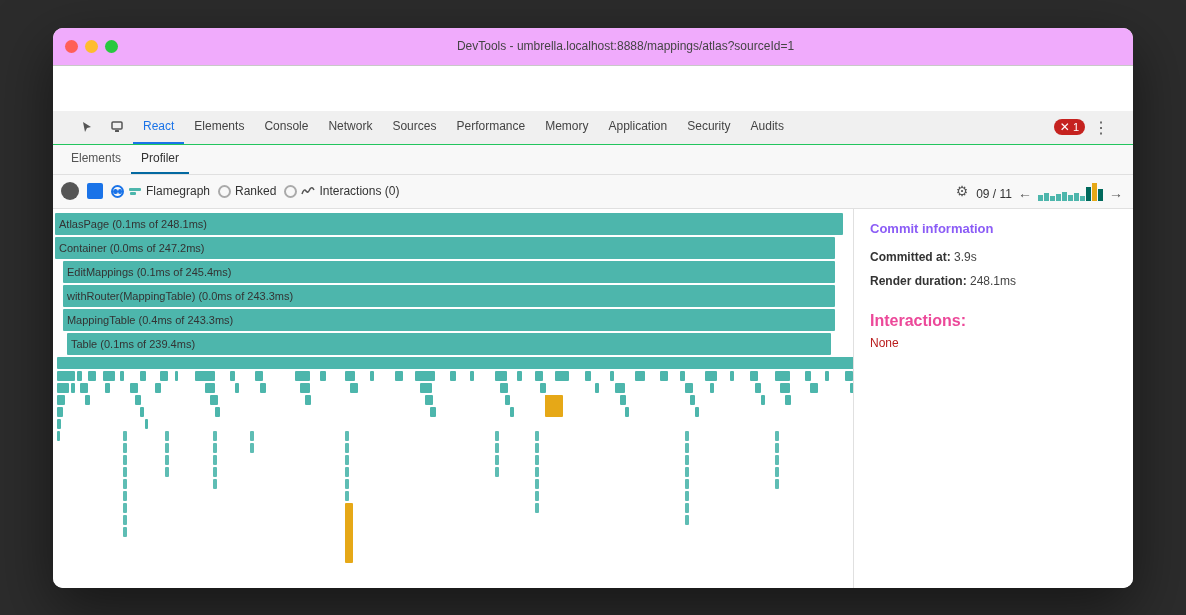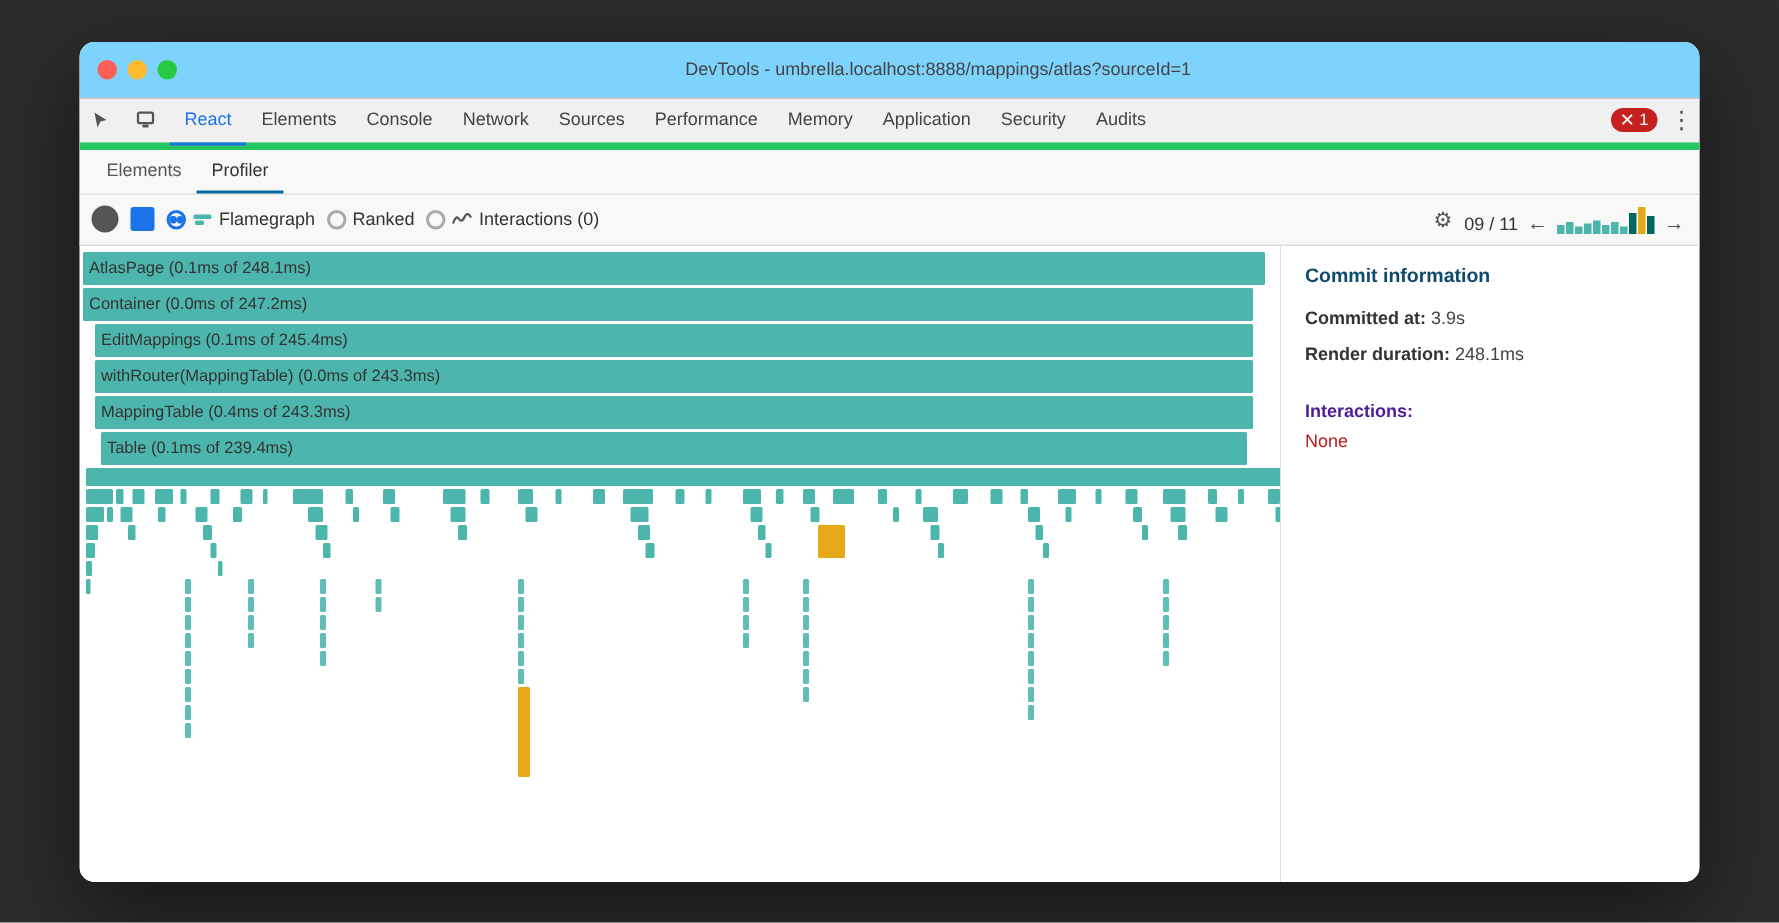--- a/index.html
+++ b/index.html
@@ -11,21 +11,21 @@
       background: #ffffff;
       border-radius: 10px;
       overflow: hidden;
       box-shadow: 0 20px 60px rgba(0,0,0,0.5);
       display: flex;
       flex-direction: column;
     }
     
     
     .title-bar {
-      background: #7dd3fc;
+      background: #f0abfc;
       height: 38px;
       display: flex;
       align-items: center;
       padding: 0 12px;
       border-bottom: 1px solid #c8c8c8;
       flex-shrink: 0;
     }
     .traffic-lights {
       display: flex;
       gap: 7px;
@@ -45,24 +45,25 @@
       font-size: 12px;
       color: #444;
     }
     
     
     .tab-bar {
       background: #f0f0f0;
       height: 34px;
       display: flex;
       align-items: center;
-      padding: 0 0;
-      border-bottom: 5px solid #22c55e;
+      padding: 0 20px;
+      border-bottom: 1px solid #22c55e;
       flex-shrink: 0;
       gap: 0;
+      margin-top: 45px;
     }
     .devtools-icon {
       width: 28px;
       height: 28px;
       display: flex;
       align-items: center;
       justify-content: center;
       cursor: pointer;
       color: #555;
       font-size: 13px;
@@ -253,37 +254,37 @@
     .commit-panel {
       width: 280px;
       background: #fff;
       border-left: 1px solid #e0e0e0;
       padding: 12px 16px;
       flex-shrink: 0;
     }
     .commit-title {
       font-size: 13px;
       font-weight: 600;
-      color: #0c4a6e;
+      color: #8b5cf6;
       margin-bottom: 12px;
     }
     .commit-row {
       font-size: 12px;
       color: #444;
       margin-bottom: 6px;
       line-height: 1.5;
     }
     .commit-row strong {
       font-weight: 600;
       color: #333;
     }
     .interactions-label {
-      font-size: 12px;
+      font-size: 16px;
       font-weight: 600;
-      color: #4c1d95;
+      color: #ec4899;
       margin-top: 22px;
       margin-bottom: 6px;
     }
     .none-text {
       font-size: 12px;
       color: #b91c1c;
     }
   </style>
 </head>
 <body>

